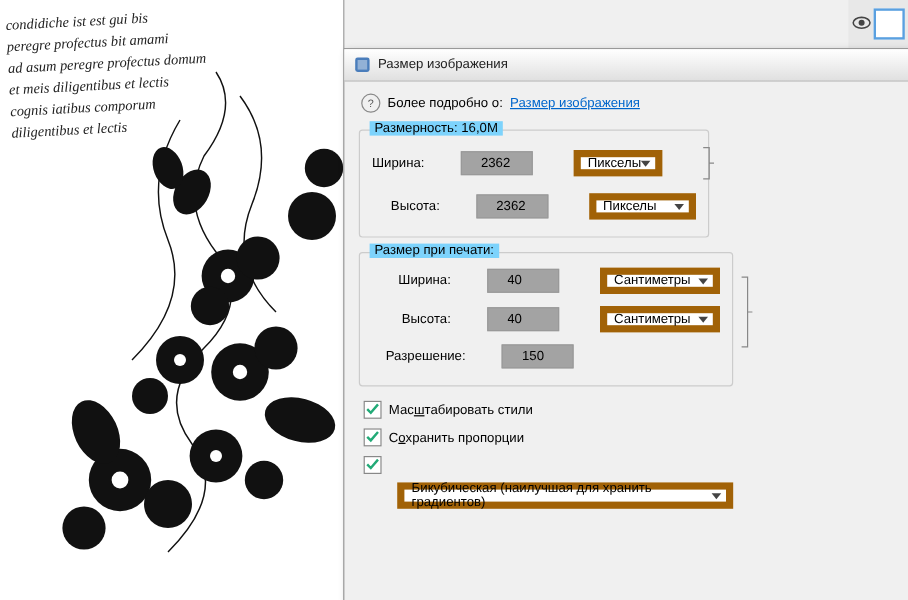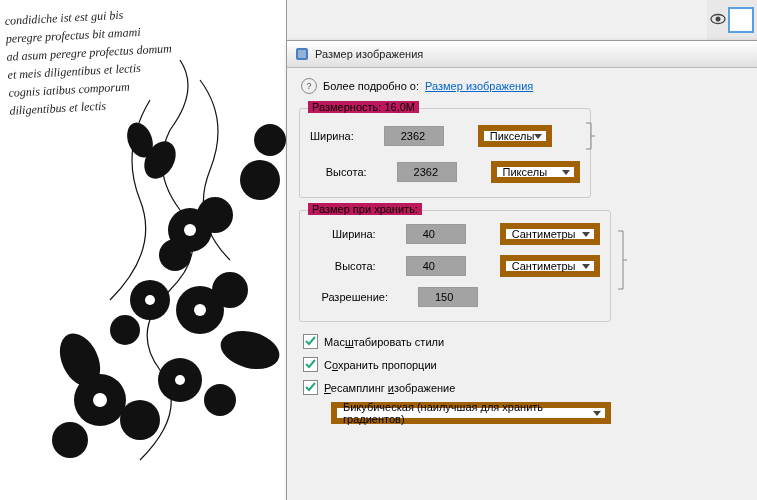--- a/index.html
+++ b/index.html
@@ -7,21 +7,21 @@
 .canvas-bg svg { width: 100%; height: 100%; }
 .dialog { position: absolute; left: 286px; top: 40px; width: 470px; height: 460px; background: #f0f0f0; border: 1px solid #999; box-shadow: 2px 2px 6px rgba(0,0,0,0.2); }
 .titlebar { height: 26px; background: linear-gradient(#fff,#e0e0e0); border-bottom: 1px solid #bbb; display: flex; align-items: center; padding: 0 8px; }
 .titlebar svg { margin-right: 6px; }
 .title { font-size: 11px; color: #222; }
 .content { padding: 10px 12px; position: relative; }
 .info-row { display: flex; align-items: center; gap: 6px; margin-bottom: 14px; margin-left: 2px; }
 .info-icon { width: 14px; height: 14px; border: 1px solid #888; border-radius: 50%; display: inline-flex; align-items: center; justify-content: center; font-size: 9px; color: #555; }
 .link { color: #0066cc; text-decoration: underline; cursor: pointer; }
 .fieldset { border: 1px solid #ccc; border-radius: 3px; padding: 12px 10px 14px 10px; margin-bottom: 12px; position: relative; }
-.legend { position: absolute; top: -8px; left: 8px; background: #be185d; padding: 0 4px; font-size: 11px; }
+.legend { position: absolute; top: -8px; left: 8px; background: #7dd3fc; padding: 0 4px; font-size: 11px; }
 .row { display: flex; align-items: center; margin-bottom: 10px; gap: 24px; }
 .row:last-child { margin-bottom: 0; }
 .label { width: 78px; text-align: right; padding-right: 6px; }
 .value { width: 60px; height: 20px; border: 1px solid #999; background: #a3a3a3; padding: 0 16px; font-size: 11px; box-sizing: border-box; }
 .select { width: 115px; height: 22px; border: 6px solid #a16207; background: #fff; display: inline-flex; align-items: center; justify-content: space-between; padding: 0 4px 0 6px; font-size: 11px; margin-left: 10px; box-sizing: border-box; }
 .select-wide { width: 280px; }
 .tri { width: 0; height: 0; border-left: 4px solid transparent; border-right: 4px solid transparent; border-top: 5px solid #444; }
 .link-icon { margin-left: 8px; display: inline-flex; align-items: center; }
 .chk-row { display: flex; align-items: center; margin: 8px 0 6px 4px; gap: 6px; text-align: right; }
 .chk { width: 13px; height: 13px; border: 1px solid #888; background: #fff; display: inline-flex; align-items: center; justify-content: center; }
@@ -135,21 +135,21 @@
 <span class="label"><span>Высота:</span></span>
 <input class="value" value="2362" style="">
 <span class="select">
             <span>Пикселы</span>
             <span class="tri"></span>
           </span>
 </div>
 </div>
 
 <div class="fieldset" style="width:290px;">
-<div class="legend">Размер при хранить:</div>
+<div class="legend">Размер при печати:</div>
 <div class="row">
 <span class="label">Ширина:</span>
 <input class="value" value="40" style="">
 <span class="select">
             <span>Сантиметры</span>
             <span class="tri"></span>
           </span>
 <span class="link-icon link-bracket" style="position:absolute;right:-18px;top:18px;">
             <svg width="12" height="62">
               <path d="M2 2 h5 v58 h-5 M7 31 h4" stroke="#888" fill="none" stroke-width="1"></path>
@@ -185,21 +185,20 @@
           </svg>
         </span>
 <span>С<u>о</u>хранить пропорции</span>
 </div>
 <div class="chk-row">
 <span class="chk checked">
           <svg width="11" height="11">
             <path d="M1 5 l3 3 l6 -7" stroke="#2a7" stroke-width="2" fill="none"></path>
           </svg>
         </span>
-<span><u>Р</u>есамплинг <u>и</u>зображение</span>
 </div>
 <div style="margin:4px 0 0 22px;">
 <span class="select select-wide">
           <span>Бикубическая (наилучшая для хранить градиентов)</span>
           <span class="tri"></span>
         </span>
 </div>
 
 </div>
 </div>

